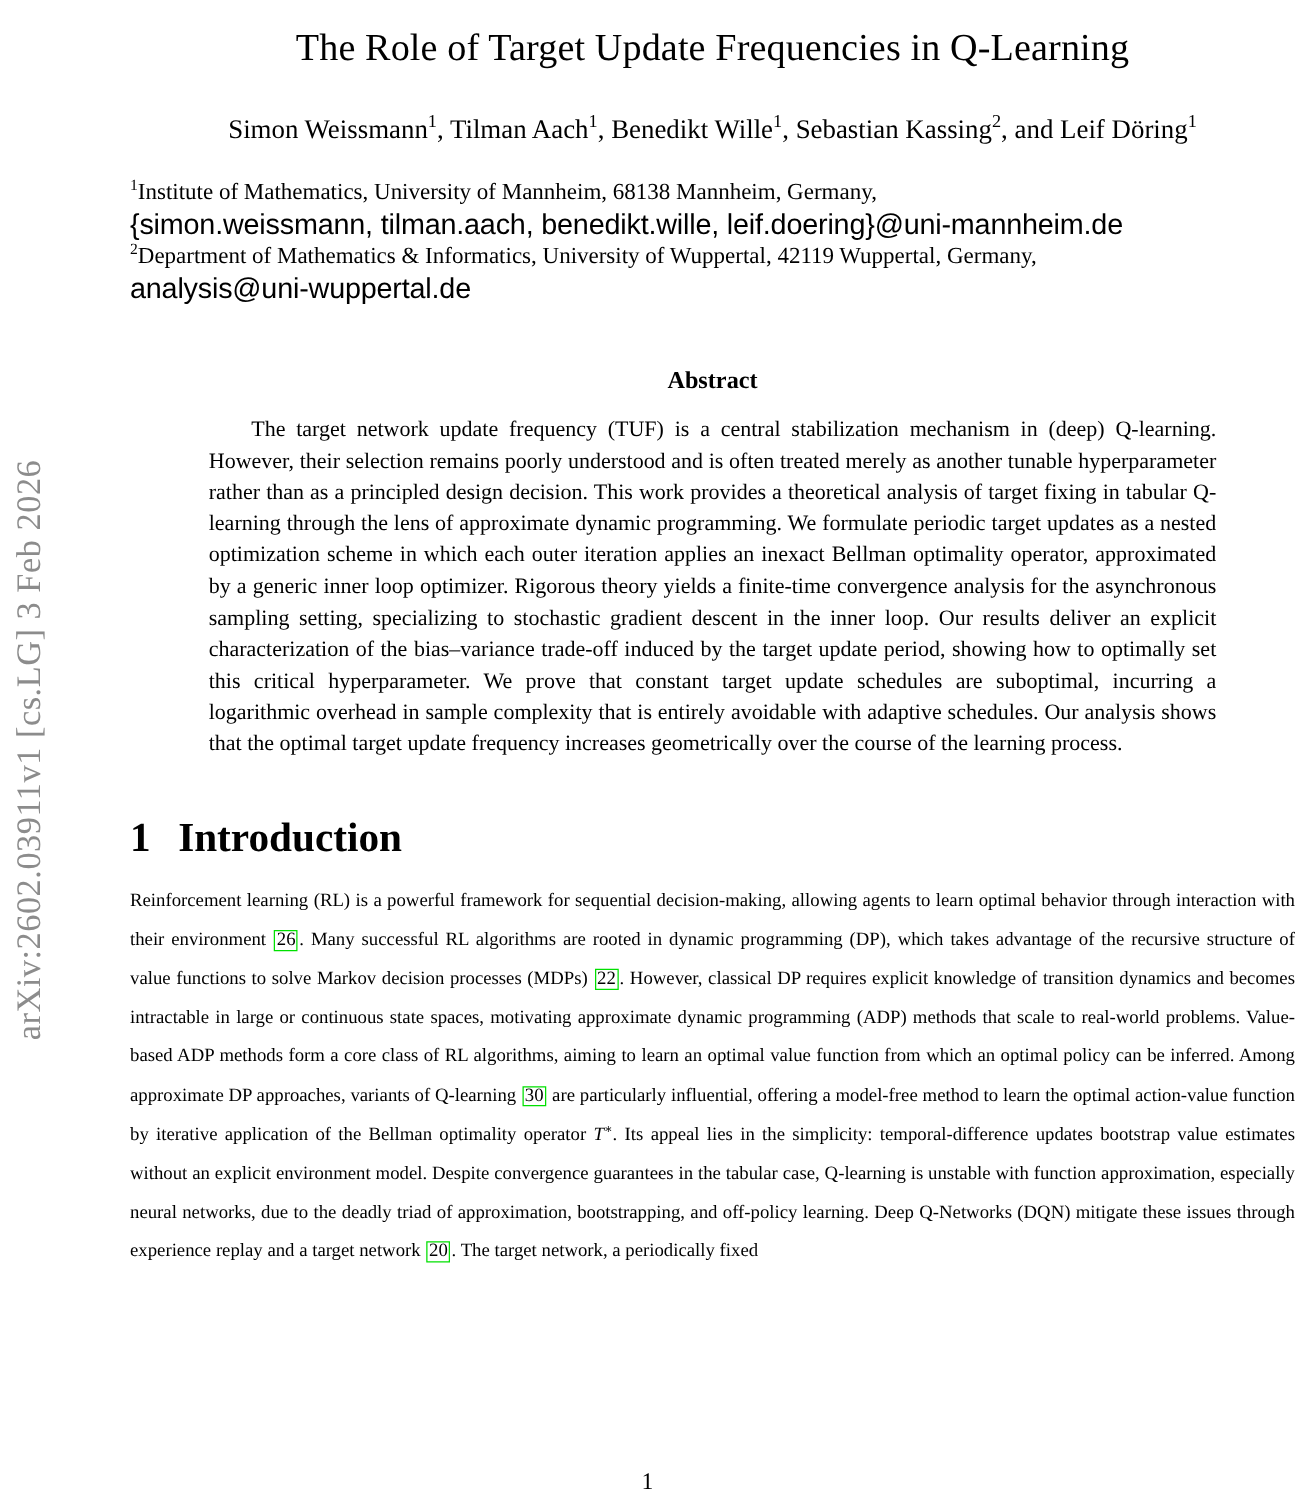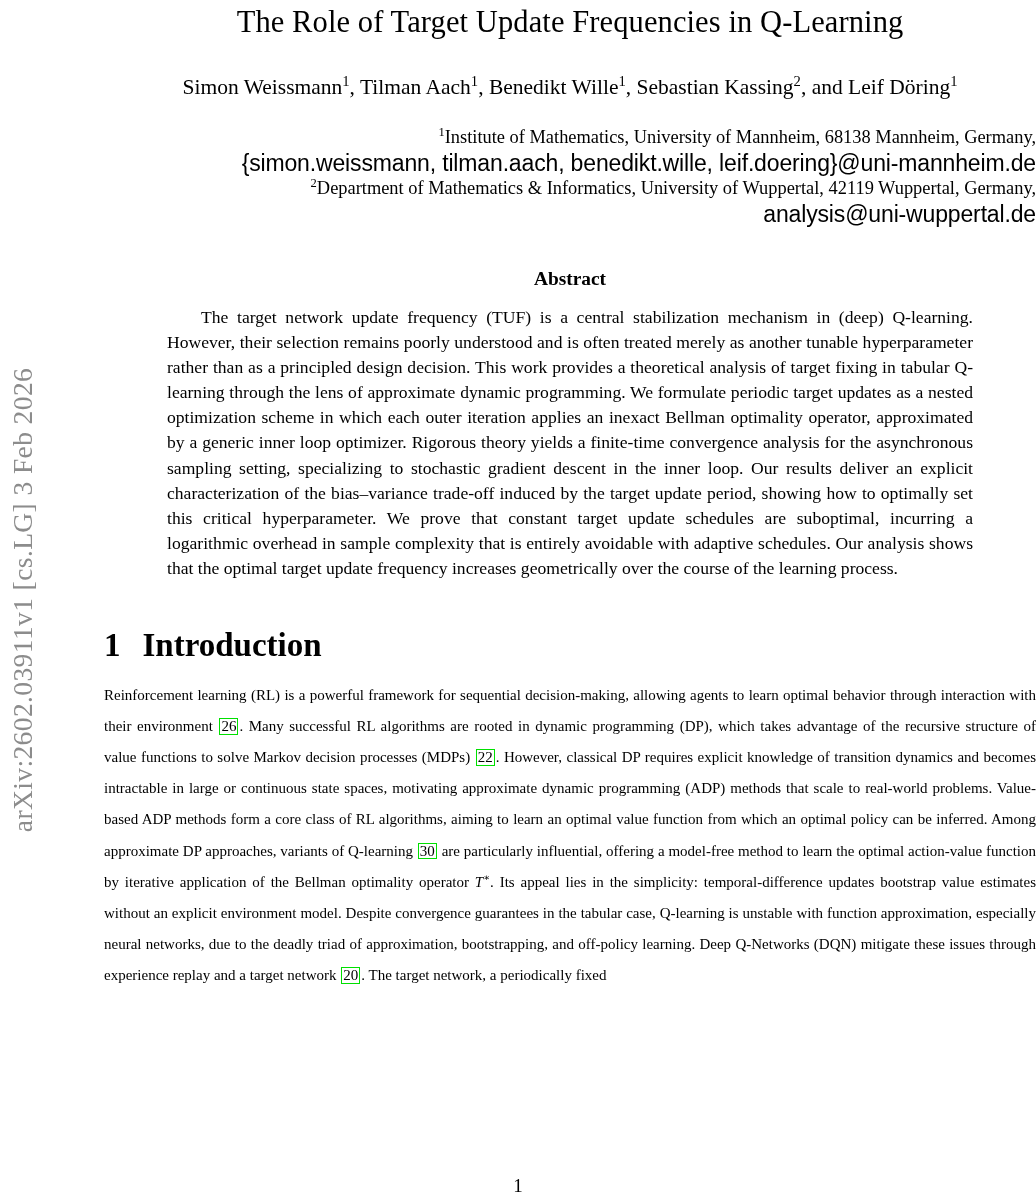--- a/index.html
+++ b/index.html
@@ -41,56 +41,56 @@
   #page {
     position: absolute;
     left: 104px;
     top: 0;
     width: 932px;
     height: 1200px;
   }
 
   #paper-title {
     margin: 0;
-    padding-top: 2px;
+    padding-top: 18px;
     text-align: center;
     font-weight: normal;
     font-size: 30.5px;
     line-height: 40px;
     letter-spacing: 0.1px;
   }
 
   #author-line {
     margin-top: 30px;
     text-align: center;
     font-size: 21.5px;
     line-height: 30px;
   }
 
   .affil-block {
     margin-top: 23px;
-    text-align: right;
+    text-align: left;
     font-size: 18.4px;
     line-height: 25.5px;
   }
   .affil-line { display: block; }
   .mono {
     font-family: Liberation Sans, sans-serif;
     font-size: 23px;
     letter-spacing: -0.15px;
   }
   sup {
     font-size: 0.68em;
     vertical-align: super;
     line-height: 0;
   }
 
   
   #abstract-section {
-    margin-top: 40px;
+    margin-top: 50px;
   }
   #abstract-heading {
     text-align: center;
     font-weight: bold;
     font-size: 19.4px;
     line-height: 24px;
     margin-bottom: 14px;
   }
   #abstract-body {
     margin: 0 63px 0 63px;

